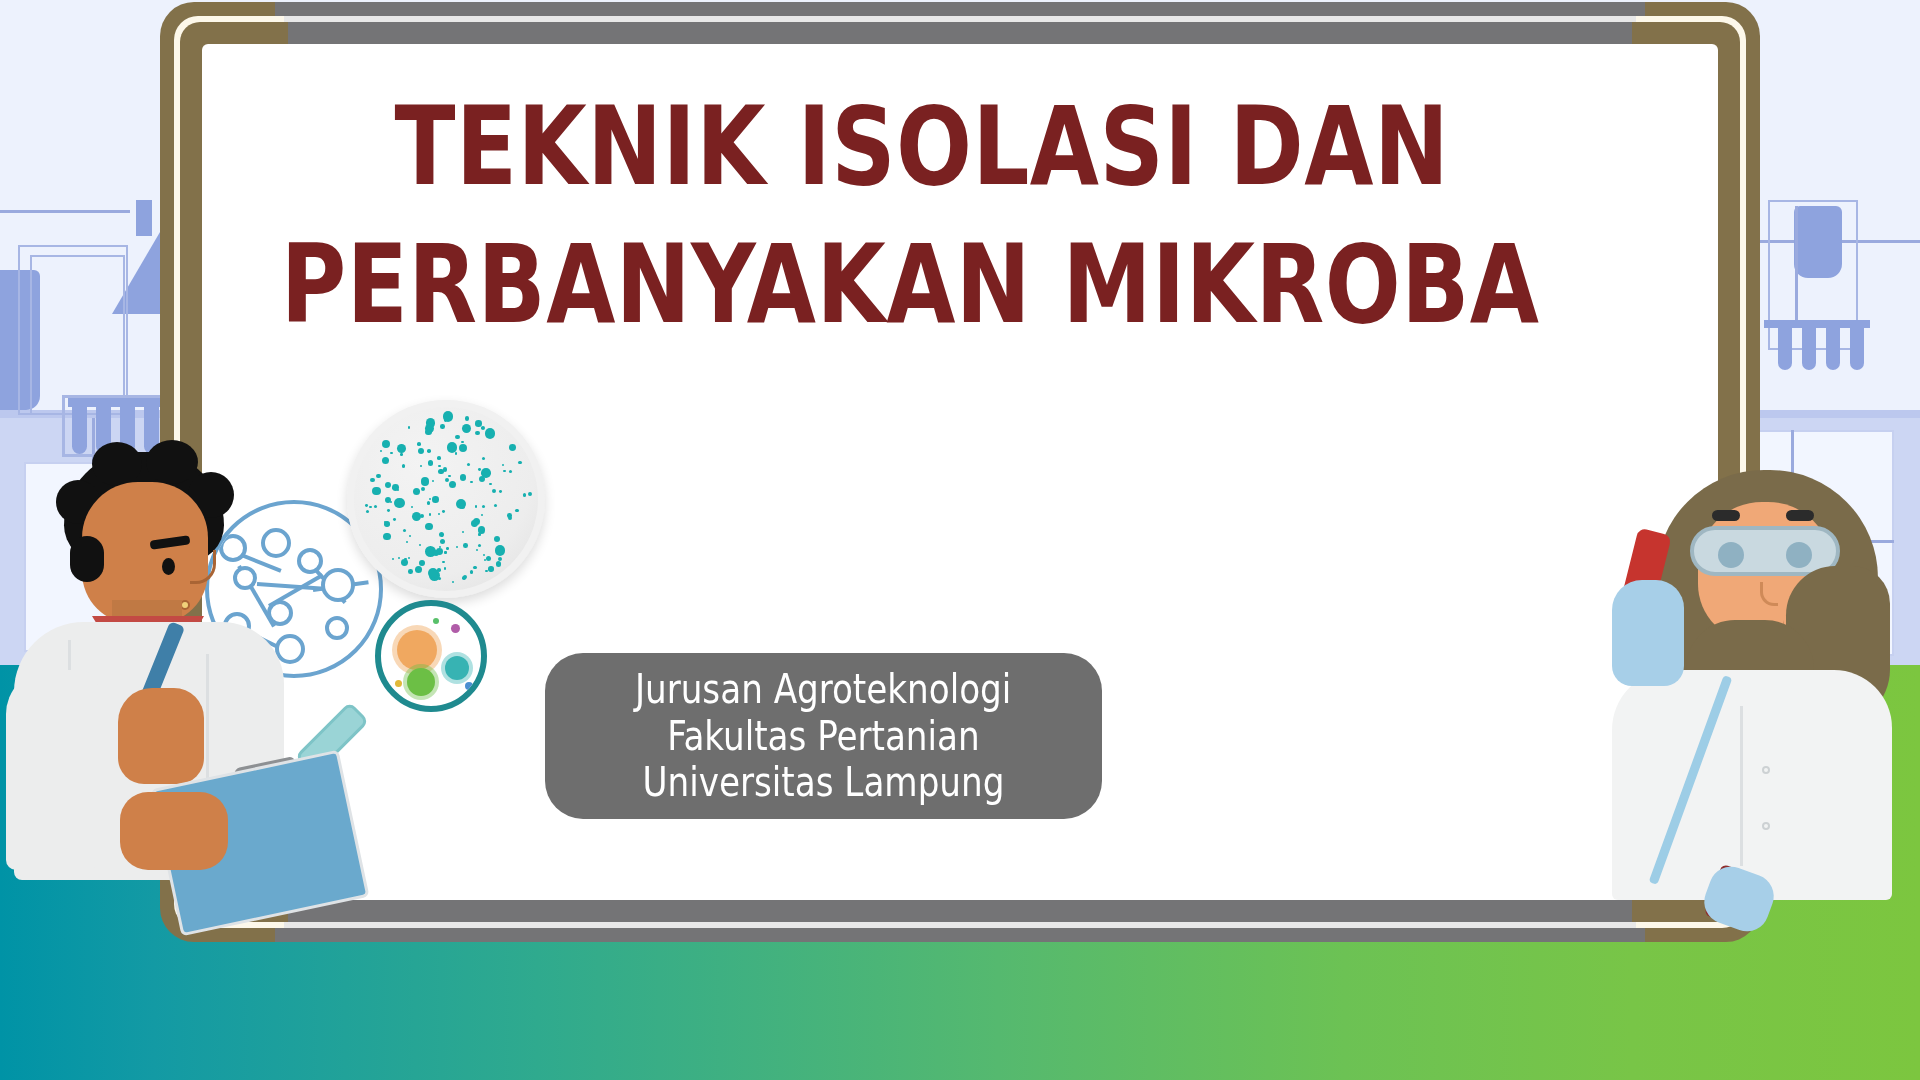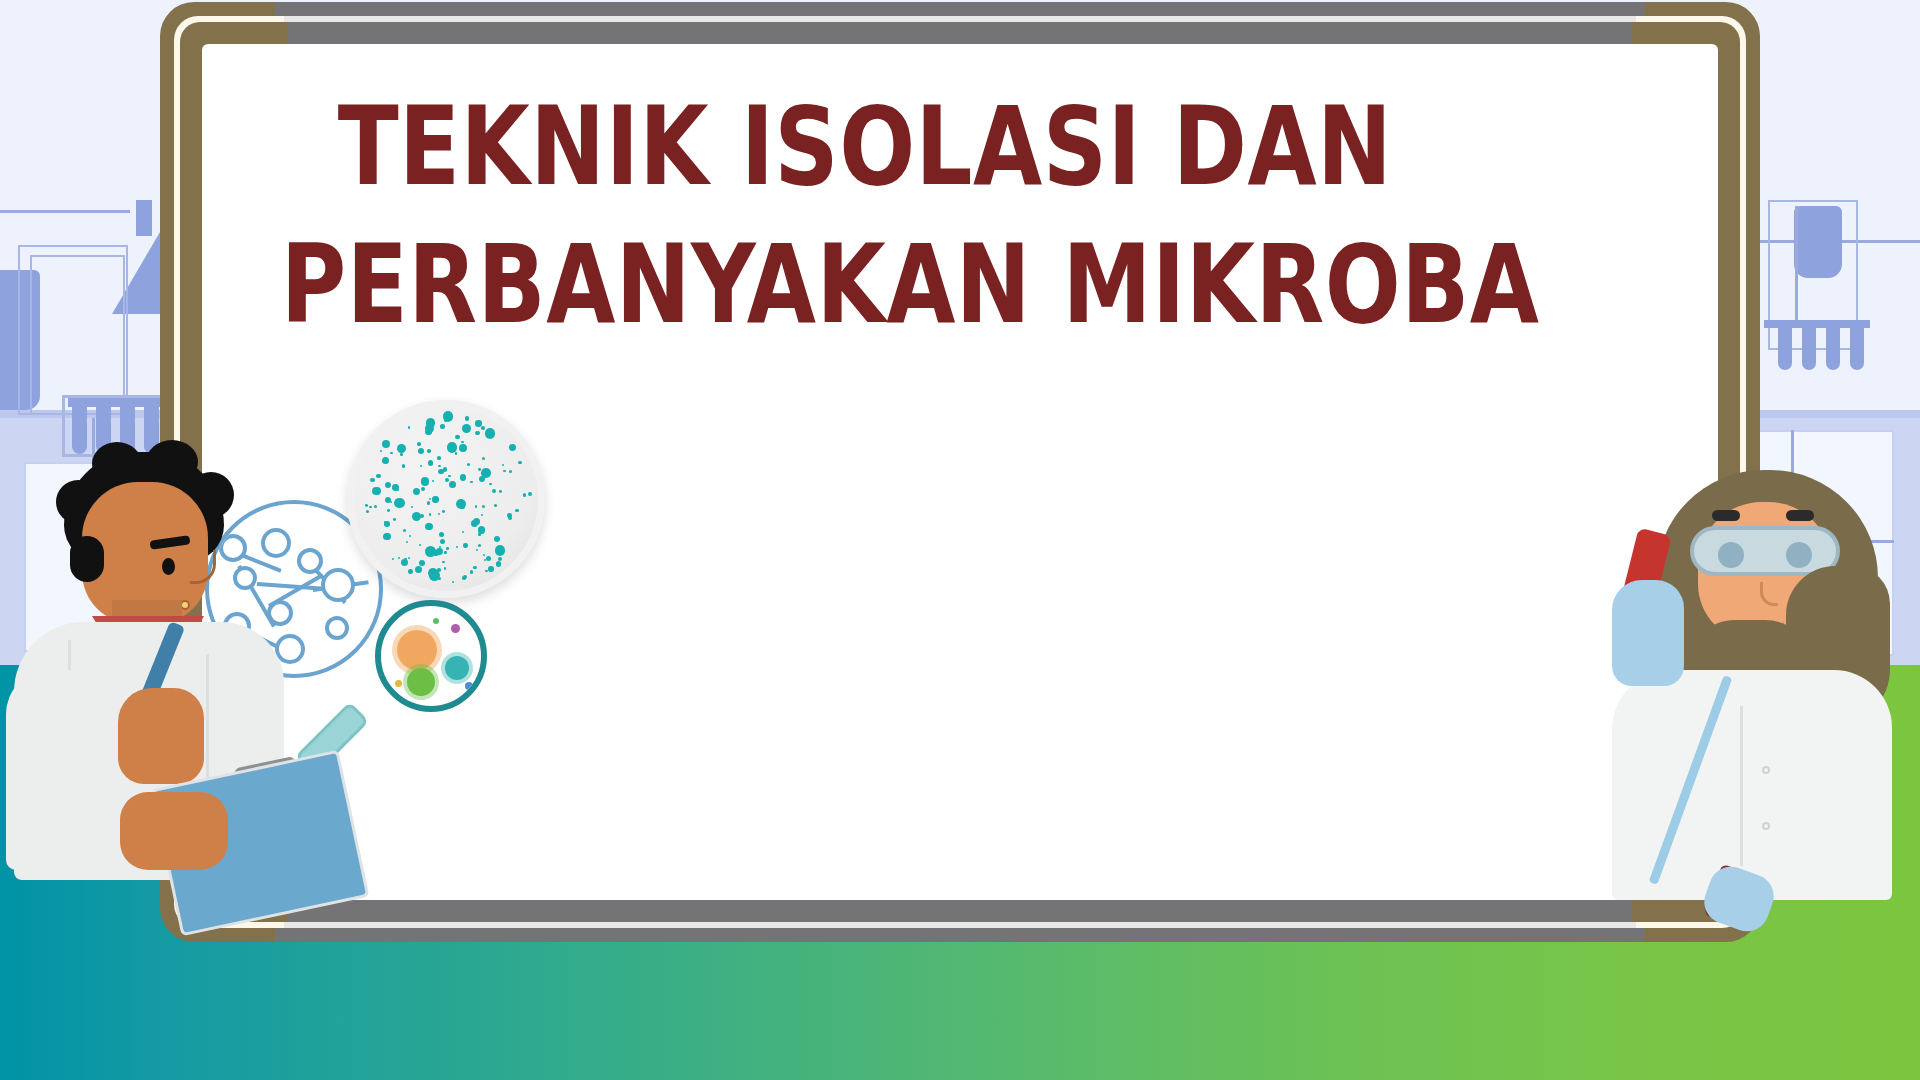--- a/index.html
+++ b/index.html
@@ -84,21 +84,21 @@
         #82714a 93.1%, #82714a 100%);
   }
   .frame-canvas {
     position:absolute; left:42px; top:42px; right:42px; bottom:42px;
     background:#ffffff; border-radius:6px;
   }
 
   
   .title-block {
     position:absolute; left:230px; top:78px; width:1270px;
-    text-align:center; pointer-events:none;
+    text-align:right; pointer-events:none;
   }
   .title-line {
     font-family:"Liberation Sans Narrow","DejaVu Sans Condensed","Liberation Sans", sans-serif;
     font-weight:bold;
     font-size:108px;
     line-height:1.28;
     letter-spacing:0.5px;
     color:#7a2121;
     transform:scaleX(0.92);
     white-space:nowrap;
@@ -447,20 +447,25 @@
   <div class="mag-lens">
     <div style="position:absolute;left:16px;top:24px;width:40px;height:40px;border-radius:50%;background:#f0a860;box-shadow:0 0 0 5px rgba(240,168,96,.45);"></div>
     <div style="position:absolute;left:26px;top:62px;width:28px;height:28px;border-radius:50%;background:#6cbf45;box-shadow:0 0 0 4px rgba(108,191,69,.4);"></div>
     <div style="position:absolute;left:64px;top:50px;width:24px;height:24px;border-radius:50%;background:#37b3b3;box-shadow:0 0 0 4px rgba(55,179,179,.4);"></div>
     <div style="position:absolute;left:70px;top:18px;width:9px;height:9px;border-radius:50%;background:#b05ca8;"></div>
     <div style="position:absolute;left:14px;top:74px;width:7px;height:7px;border-radius:50%;background:#e0b93a;"></div>
     <div style="position:absolute;left:84px;top:76px;width:8px;height:8px;border-radius:50%;background:#4b8fd1;"></div>
     <div style="position:absolute;left:52px;top:12px;width:6px;height:6px;border-radius:50%;background:#58c06a;"></div>
   </div>
 
+  <div class="subtitle-box">
+    <div class="subtitle-line">Jurusan Agroteknologi</div>
+    <div class="subtitle-line">Fakultas Pertanian</div>
+    <div class="subtitle-line">Universitas Lampung</div>
+  </div>
 
   <div class="char ls">
     <div class="ls-hair"></div>
     <div class="ls-hair-b" style="left:56px;top:40px;width:44px;height:44px;"></div>
     <div class="ls-hair-b" style="left:188px;top:32px;width:46px;height:46px;"></div>
     <div class="ls-hair-b" style="left:92px;top:2px;width:50px;height:44px;"></div>
     <div class="ls-hair-b" style="left:146px;top:0px;width:52px;height:44px;"></div>
     <div class="ls-face"></div>
     <div class="ls-ear"></div>
     <div class="ls-brow"></div>

